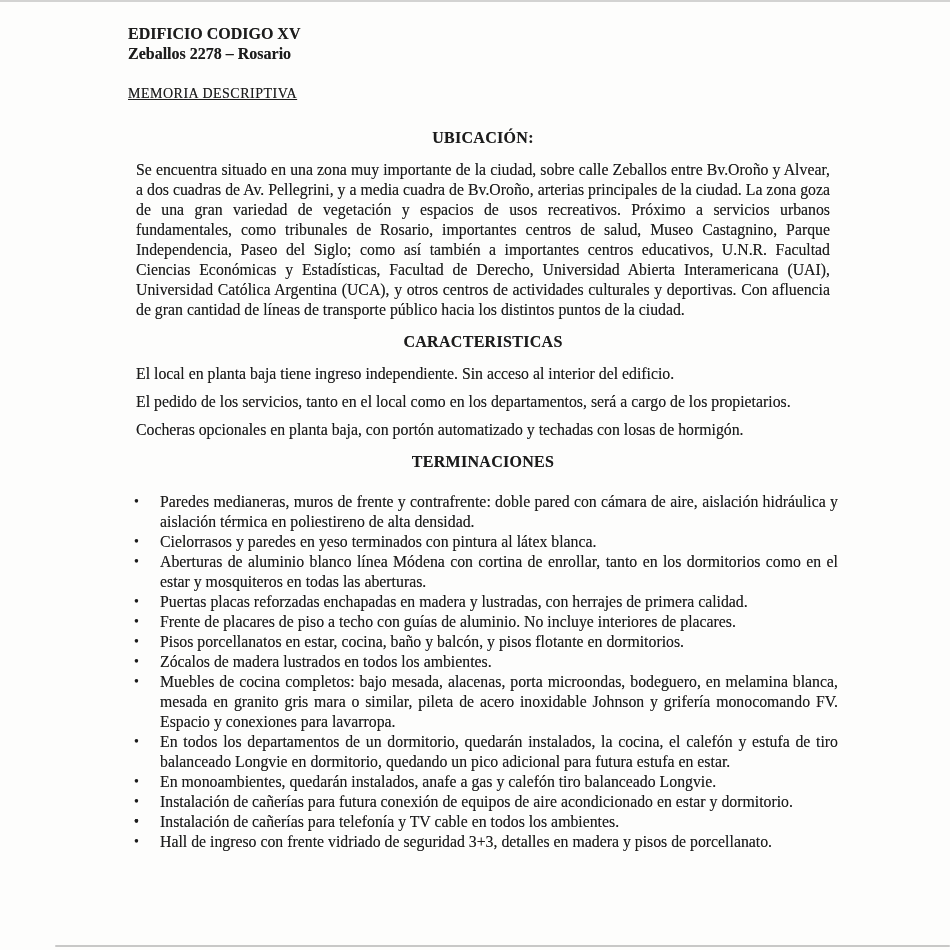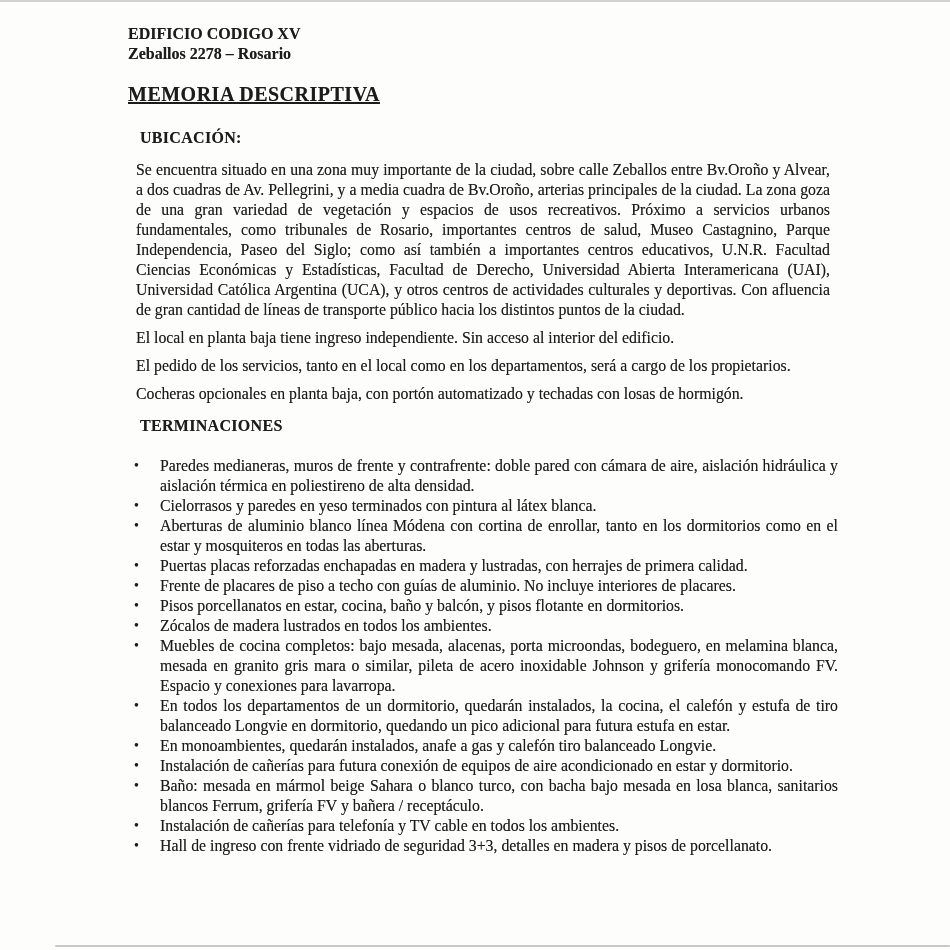--- a/index.html
+++ b/index.html
@@ -42,33 +42,34 @@
     line-height: 20px;
     text-shadow: 0 0 0.6px rgba(20,20,20,0.5);
   }
   .doc-title, .doc-subtitle {
     font-weight: bold;
     font-size: 16px;
     line-height: 20px;
     margin: 0;
   }
   .doc-heading {
-    font-weight: bold;
-    font-size: 20px;
+    font-weight: normal;
+    font-size: 14px;
     line-height: 20px;
     letter-spacing: 0.5px;
     text-decoration: underline;
     margin: 20px 0 0 0;
   }
   .section-heading {
     font-weight: bold;
     font-size: 16px;
     line-height: 20px;
     letter-spacing: 0.3px;
     margin: 12px;
+    text-align: center;
   }
   .heading-ubicacion { margin-top: 24px; }
   .heading-caracteristicas { margin-top: 12px; }
   .heading-terminaciones { margin-top: 12px; }
   p.body-par {
     margin: 8px;
     text-align: justify;
   }
   .par-ubicacion { margin-top: 8px; }
   .par-caracteristicas-first { margin-top: 18px; }
@@ -99,39 +100,40 @@
   <div class="content">
 
     <p class="doc-title">EDIFICIO CODIGO XV</p>
     <p class="doc-subtitle">Zeballos 2278 – Rosario</p>
 
     <p class="doc-heading">MEMORIA DESCRIPTIVA</p>
 
     <p class="section-heading heading-ubicacion">UBICACIÓN:</p>
     <p class="body-par par-ubicacion">Se encuentra situado en una zona muy importante de la ciudad, sobre calle Zeballos entre Bv.Oroño y Alvear, a dos cuadras de Av. Pellegrini, y a media cuadra de Bv.Oroño, arterias principales de la ciudad. La zona goza de una gran variedad de vegetación y espacios de usos recreativos. Próximo a servicios urbanos fundamentales, como tribunales de Rosario, importantes centros de salud, Museo Castagnino, Parque Independencia, Paseo del Siglo; como así también a importantes centros educativos, U.N.R. Facultad Ciencias Económicas y Estadísticas, Facultad de Derecho, Universidad Abierta Interamericana (UAI), Universidad Católica Argentina (UCA), y otros centros de actividades culturales y deportivas. Con afluencia de gran cantidad de líneas de transporte público hacia los distintos puntos de la ciudad.</p>
 
+    <p class="section-heading heading-caracteristicas">CARACTERISTICAS</p>
     <p class="body-par">El local en planta baja tiene ingreso independiente. Sin acceso al interior del edificio.</p>
     <p class="body-par">El pedido de los servicios, tanto en el local como en los departamentos, será a cargo de los propietarios.</p>
     <p class="body-par">Cocheras opcionales en planta baja, con portón automatizado y techadas con losas de hormigón.</p>
 
     <p class="section-heading heading-terminaciones">TERMINACIONES</p>
 
     <ul class="terminaciones-list">
       <li><span class="bullet-dot">•</span><span>Paredes medianeras, muros de frente y contrafrente: doble pared con cámara de aire, aislación hidráulica y aislación térmica en poliestireno de alta densidad.</span></li>
       <li><span class="bullet-dot">•</span><span>Cielorrasos y paredes en yeso terminados con pintura al látex blanca.</span></li>
       <li><span class="bullet-dot">•</span><span>Aberturas de aluminio blanco línea Módena con cortina de enrollar, tanto en los dormitorios como en el estar y mosquiteros en todas las aberturas.</span></li>
       <li><span class="bullet-dot">•</span><span>Puertas placas reforzadas enchapadas en madera y lustradas, con herrajes de primera calidad.</span></li>
       <li><span class="bullet-dot">•</span><span>Frente de placares de piso a techo con guías de aluminio. No incluye interiores de placares.</span></li>
       <li><span class="bullet-dot">•</span><span>Pisos porcellanatos en estar, cocina, baño y balcón, y pisos flotante en dormitorios.</span></li>
       <li><span class="bullet-dot">•</span><span>Zócalos de madera lustrados en todos los ambientes.</span></li>
       <li><span class="bullet-dot">•</span><span>Muebles de cocina completos: bajo mesada, alacenas, porta microondas, bodeguero, en melamina blanca, mesada en granito gris mara o similar, pileta de acero inoxidable Johnson y grifería monocomando FV. Espacio y conexiones para lavarropa.</span></li>
       <li><span class="bullet-dot">•</span><span>En todos los departamentos de un dormitorio, quedarán instalados, la cocina, el calefón y estufa de tiro balanceado Longvie en dormitorio, quedando un pico adicional para futura estufa en estar.</span></li>
       <li><span class="bullet-dot">•</span><span>En monoambientes, quedarán instalados, anafe a gas y calefón tiro balanceado Longvie.</span></li>
       <li><span class="bullet-dot">•</span><span>Instalación de cañerías para futura conexión de equipos de aire acondicionado en estar y dormitorio.</span></li>
-      <li><span class="bullet-dot">•</span><span>Baño: mesada en mármol beige Sahara o blanco turco, con bacha bajo mesada en losa blanca, sanitarios blancos Ferrum, grifería FV y bañera / receptáculo.</span></li>
+      <li><span class="bullet-dot">•</span></li>
       <li><span class="bullet-dot">•</span><span>Instalación de cañerías para telefonía y TV cable en todos los ambientes.</span></li>
       <li><span class="bullet-dot">•</span><span>Hall de ingreso con frente vidriado de seguridad 3+3, detalles en madera y pisos de porcellanato.</span></li>
     </ul>
 
   </div>
 
   <div class="scan-edge-bottom"></div>
 </div>
 
 </body></html>

